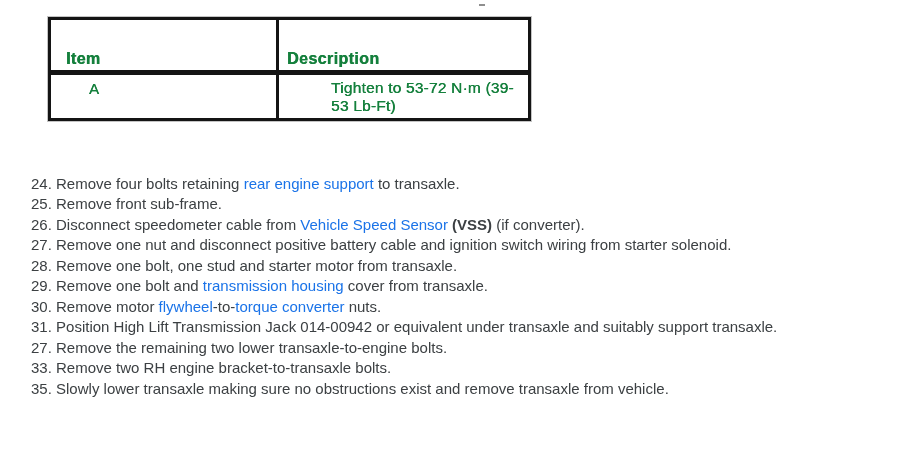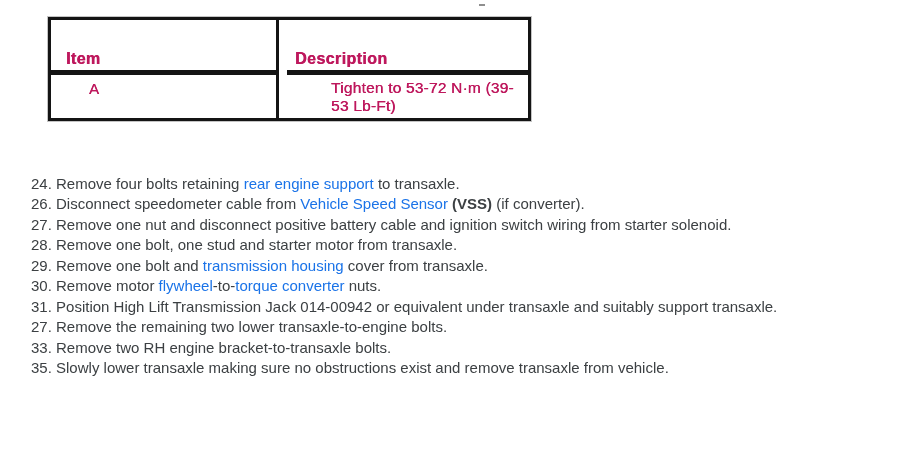--- a/index.html
+++ b/index.html
@@ -17,31 +17,31 @@
     width: 6px; height: 2px; background: #8f8f8f;
   }
   .scan-table {
     position: absolute; left: 48px; top: 17px;
     width: 483px; height: 104px;
     display: grid;
     grid-template-columns: 228px 1fr;
     grid-template-rows: 55px 1fr;
     border: 3px solid #141414;
     box-shadow: 0 0 0 1px rgba(20,20,20,0.25);
-    color: #be185d;
+    color: #15803d;
   }
   .cell { overflow: hidden; }
   .col-item { border-right: 3px solid #141414; }
   .row-header { border-bottom: 5px solid #141414; display: flex; align-items: flex-end; }
   .hdr-label {
     font-weight: 700; font-size: 16px; letter-spacing: 0.4px;
     text-shadow: 0.4px 0 0 currentColor;
   }
   .item-h { padding: 0 0 2px 15px; }
-  .desc-h { padding: 0 0 2px 8px; margin-left: 8px; }
+  .desc-h { padding: 0 0 2px 8px; }
   .item-c { padding: 5px 0 0 38px; font-size: 15px; text-shadow: 0.3px 0 0 currentColor; }
   .desc-c {
     padding: 4px 14px 0 8px; font-size: 15.5px; line-height: 18px;
     letter-spacing: 0.2px; text-shadow: 0.35px 0 0 currentColor; margin-left: 44px;
   }
 
   
   .steps {
     position: absolute; left: 31px; top: 174px;
     width: 880px;
@@ -64,20 +64,21 @@
     </div>
     <div class="cell row-header desc-h">
       <span class="hdr-label">Description</span>
     </div>
     <div class="cell col-item item-c">A</div>
     <div class="cell desc-c">Tighten to 53-72 N·m (39-53 Lb-Ft)</div>
   </div>
 
   <div class="steps" id="steps">
       <div class="step"><span>24. </span><span>Remove four bolts retaining </span><a href="#" class="link">rear engine support</a><span> to transaxle.</span></div>
+      <div class="step"><span>25. </span><span>Remove front sub-frame.</span></div>
       <div class="step"><span>26. </span><span>Disconnect speedometer cable from </span><a href="#" class="link">Vehicle Speed Sensor</a><span> </span><span class="bold">(VSS)</span><span> (if converter).</span></div>
       <div class="step"><span>27. </span><span>Remove one nut and disconnect positive battery cable and ignition switch wiring from starter solenoid.</span></div>
       <div class="step"><span>28. </span><span>Remove one bolt, one stud and starter motor from transaxle.</span></div>
       <div class="step"><span>29. </span><span>Remove one bolt and </span><a href="#" class="link">transmission housing</a><span> cover from transaxle.</span></div>
       <div class="step"><span>30. </span><span>Remove motor </span><a href="#" class="link">flywheel</a><span>-to-</span><a href="#" class="link">torque converter</a><span> nuts.</span></div>
       <div class="step"><span>31. </span><span>Position High Lift Transmission Jack 014-00942 or equivalent under transaxle and suitably support transaxle.</span></div>
       <div class="step"><span>27. </span><span>Remove the remaining two lower transaxle-to-engine bolts.</span></div>
       <div class="step"><span>33. </span><span>Remove two RH engine bracket-to-transaxle bolts.</span></div>
       <div class="step"><span>35. </span><span>Slowly lower transaxle making sure no obstructions exist and remove transaxle from vehicle.</span></div>
     </div>

